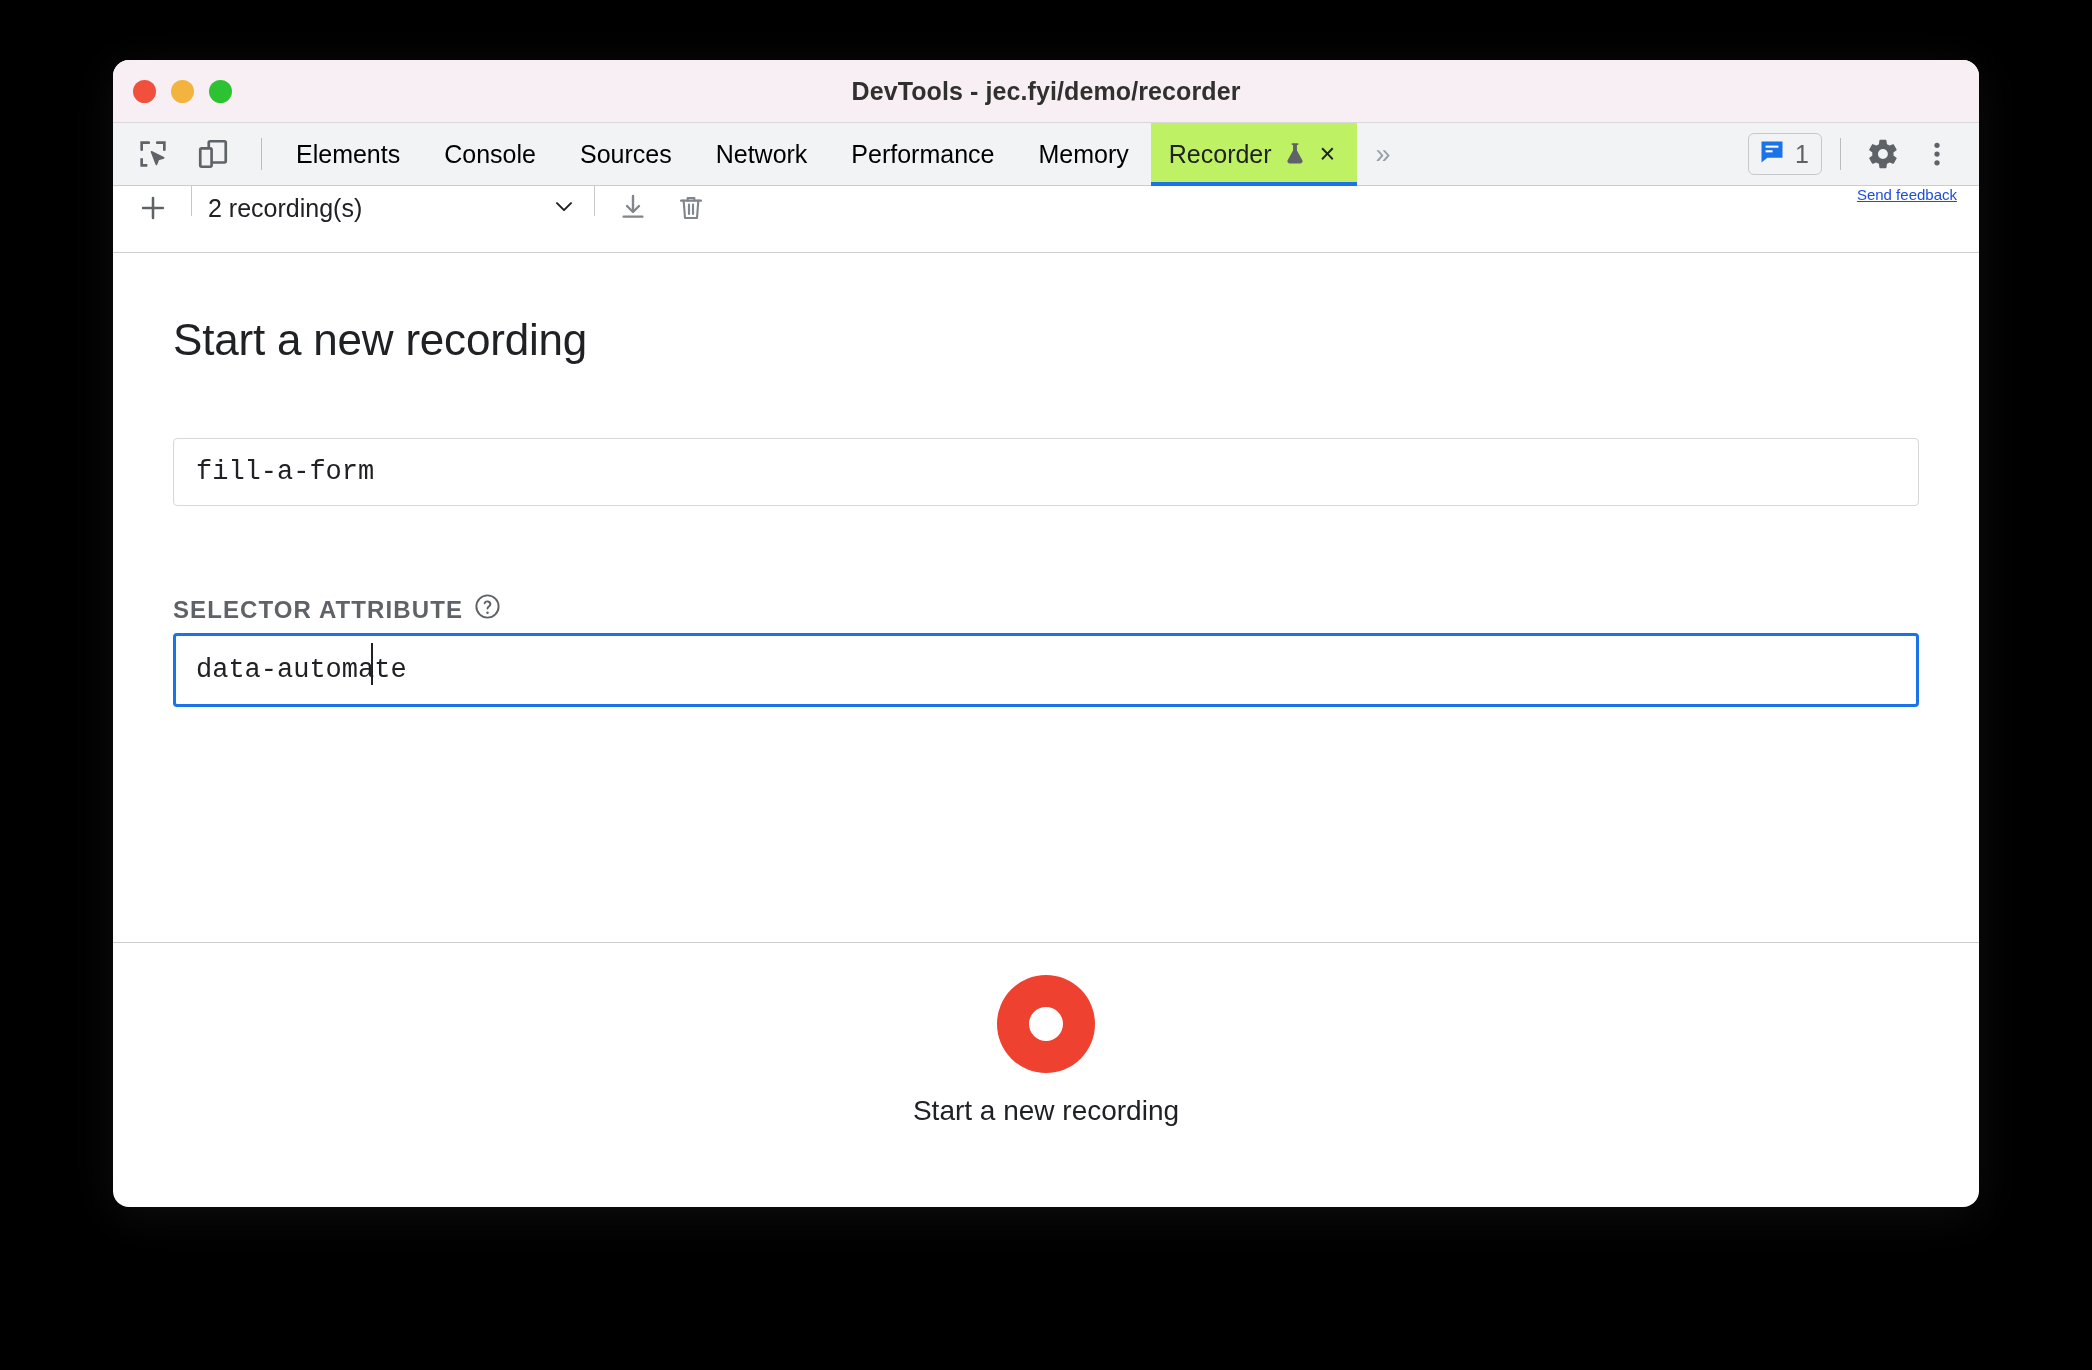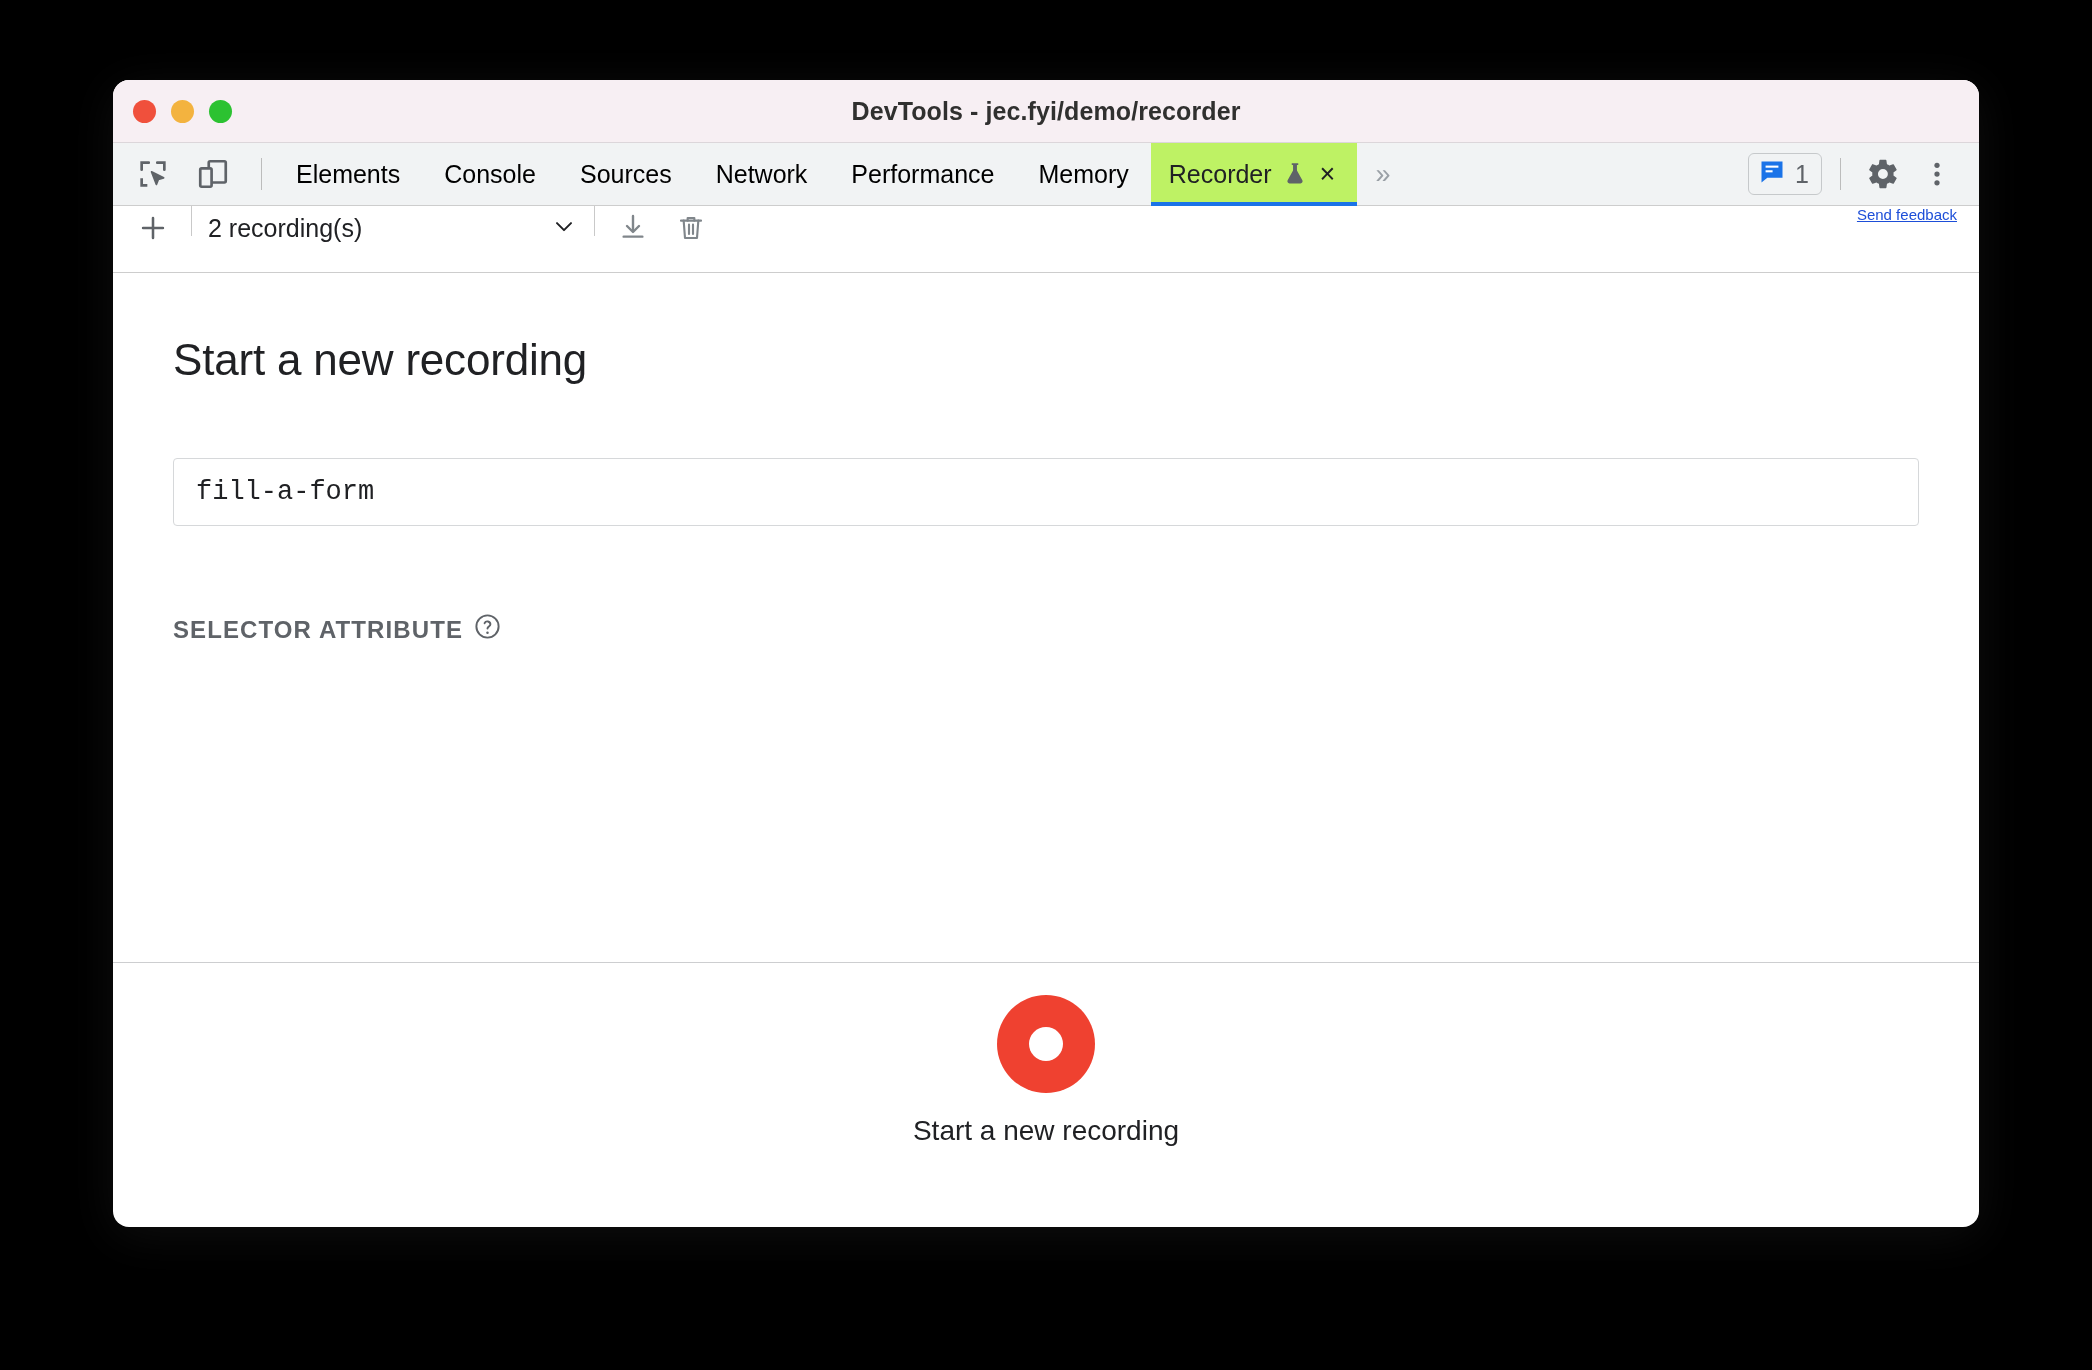--- a/index.html
+++ b/index.html
@@ -16,21 +16,21 @@
     position: relative;
     width: 2092px;
     height: 1370px;
     background: #000000;
   }
 
   
   #window {
     position: absolute;
     left: 113px;
-    top: 80px;
+    top: 60px;
     width: 1866px;
     height: 1147px;
     border-radius: 16px;
     overflow: hidden;
     background: #ffffff;
     box-shadow: 0 8px 48px rgba(255,255,255,0.06);
   }
 
   
   .titlebar {
@@ -428,20 +428,24 @@
         <div class="field-label">
           <span>SELECTOR ATTRIBUTE</span>
           <span>
             <svg width="29" height="29" viewBox="0 0 24 24" fill="none" stroke="#5f6368" stroke-width="1.6">
               <circle cx="12" cy="12" r="9.2"></circle>
               <path d="M9.6 9.3a2.5 2.5 0 0 1 4.8.9c0 1.7-2.4 2-2.4 3.5" stroke-linecap="round"></path>
               <circle cx="12" cy="17.2" r="1.05" fill="#5f6368" stroke="none"></circle>
             </svg>
           </span>
         </div>
+        <div class="caret-wrap">
+          <input class="txt-input focused" type="text" value="data-automate" style="">
+          <span class="fake-caret" id="caret" style="left: 198.125px;"></span>
+        </div>
       </div>
     </div>
 
     <div class="footer">
       <div class="record-circle">
         <div class="record-inner"></div>
       </div>
       <div class="record-label">Start a new recording</div>
     </div>
 

